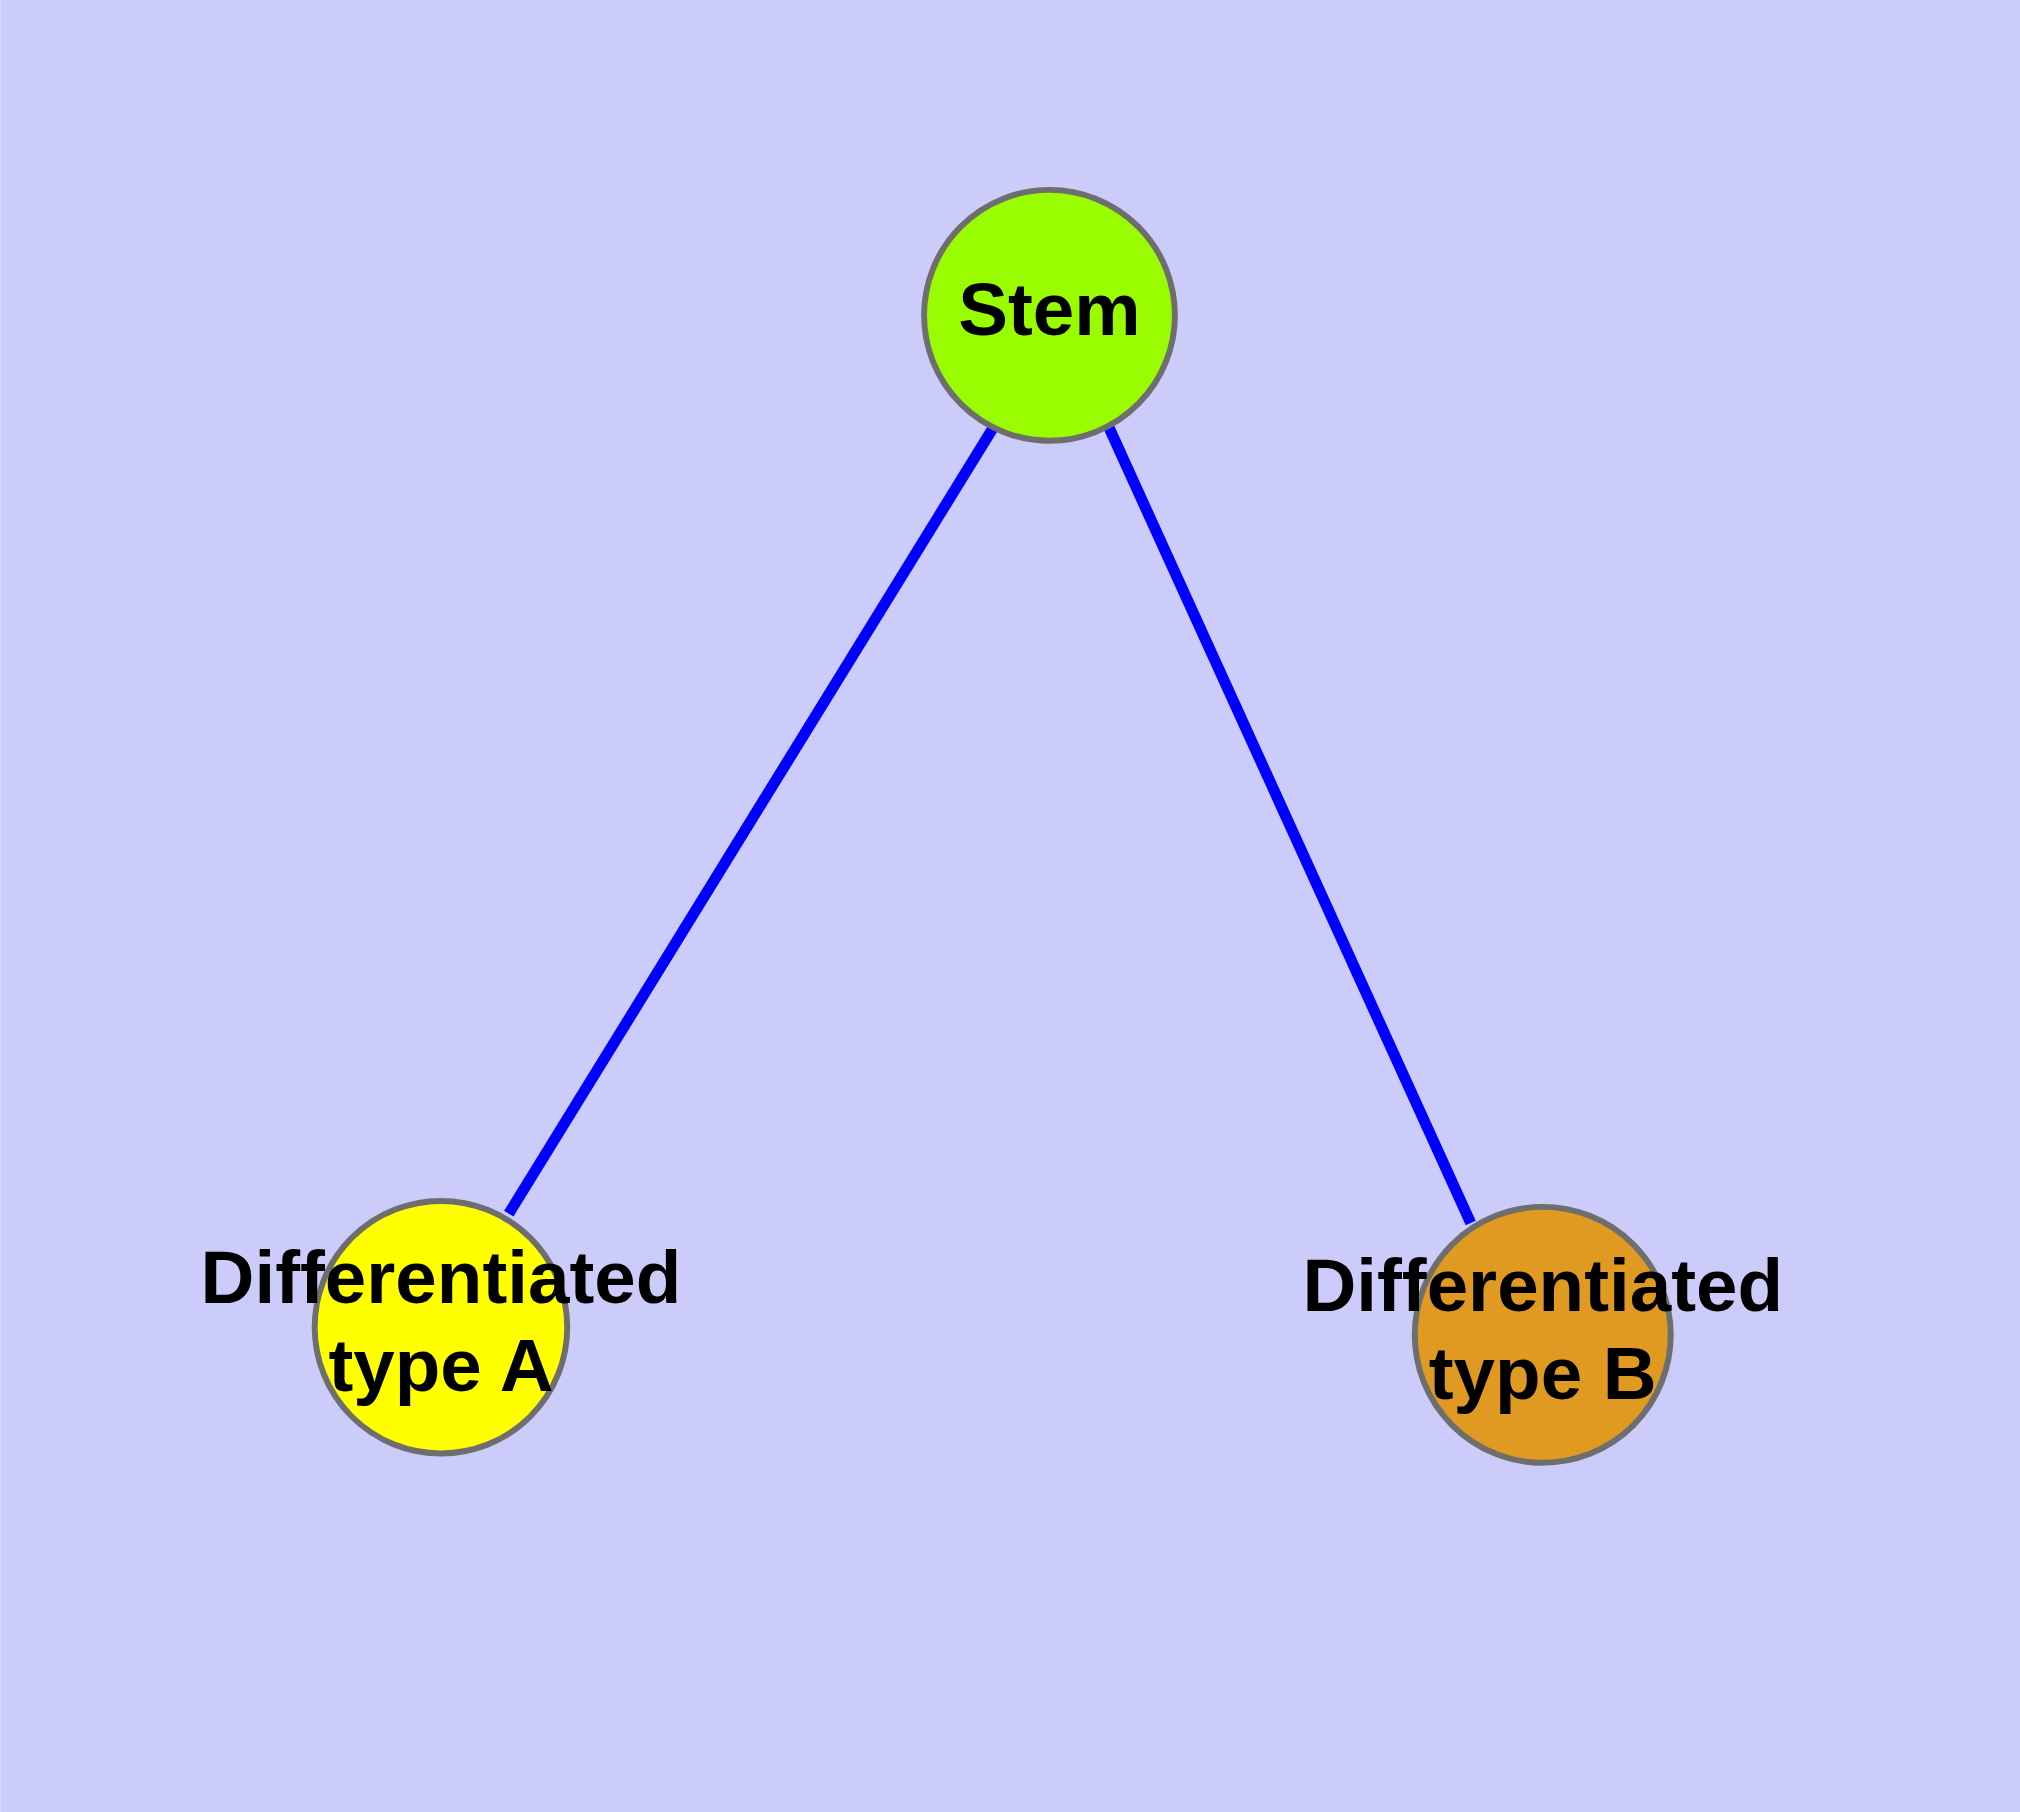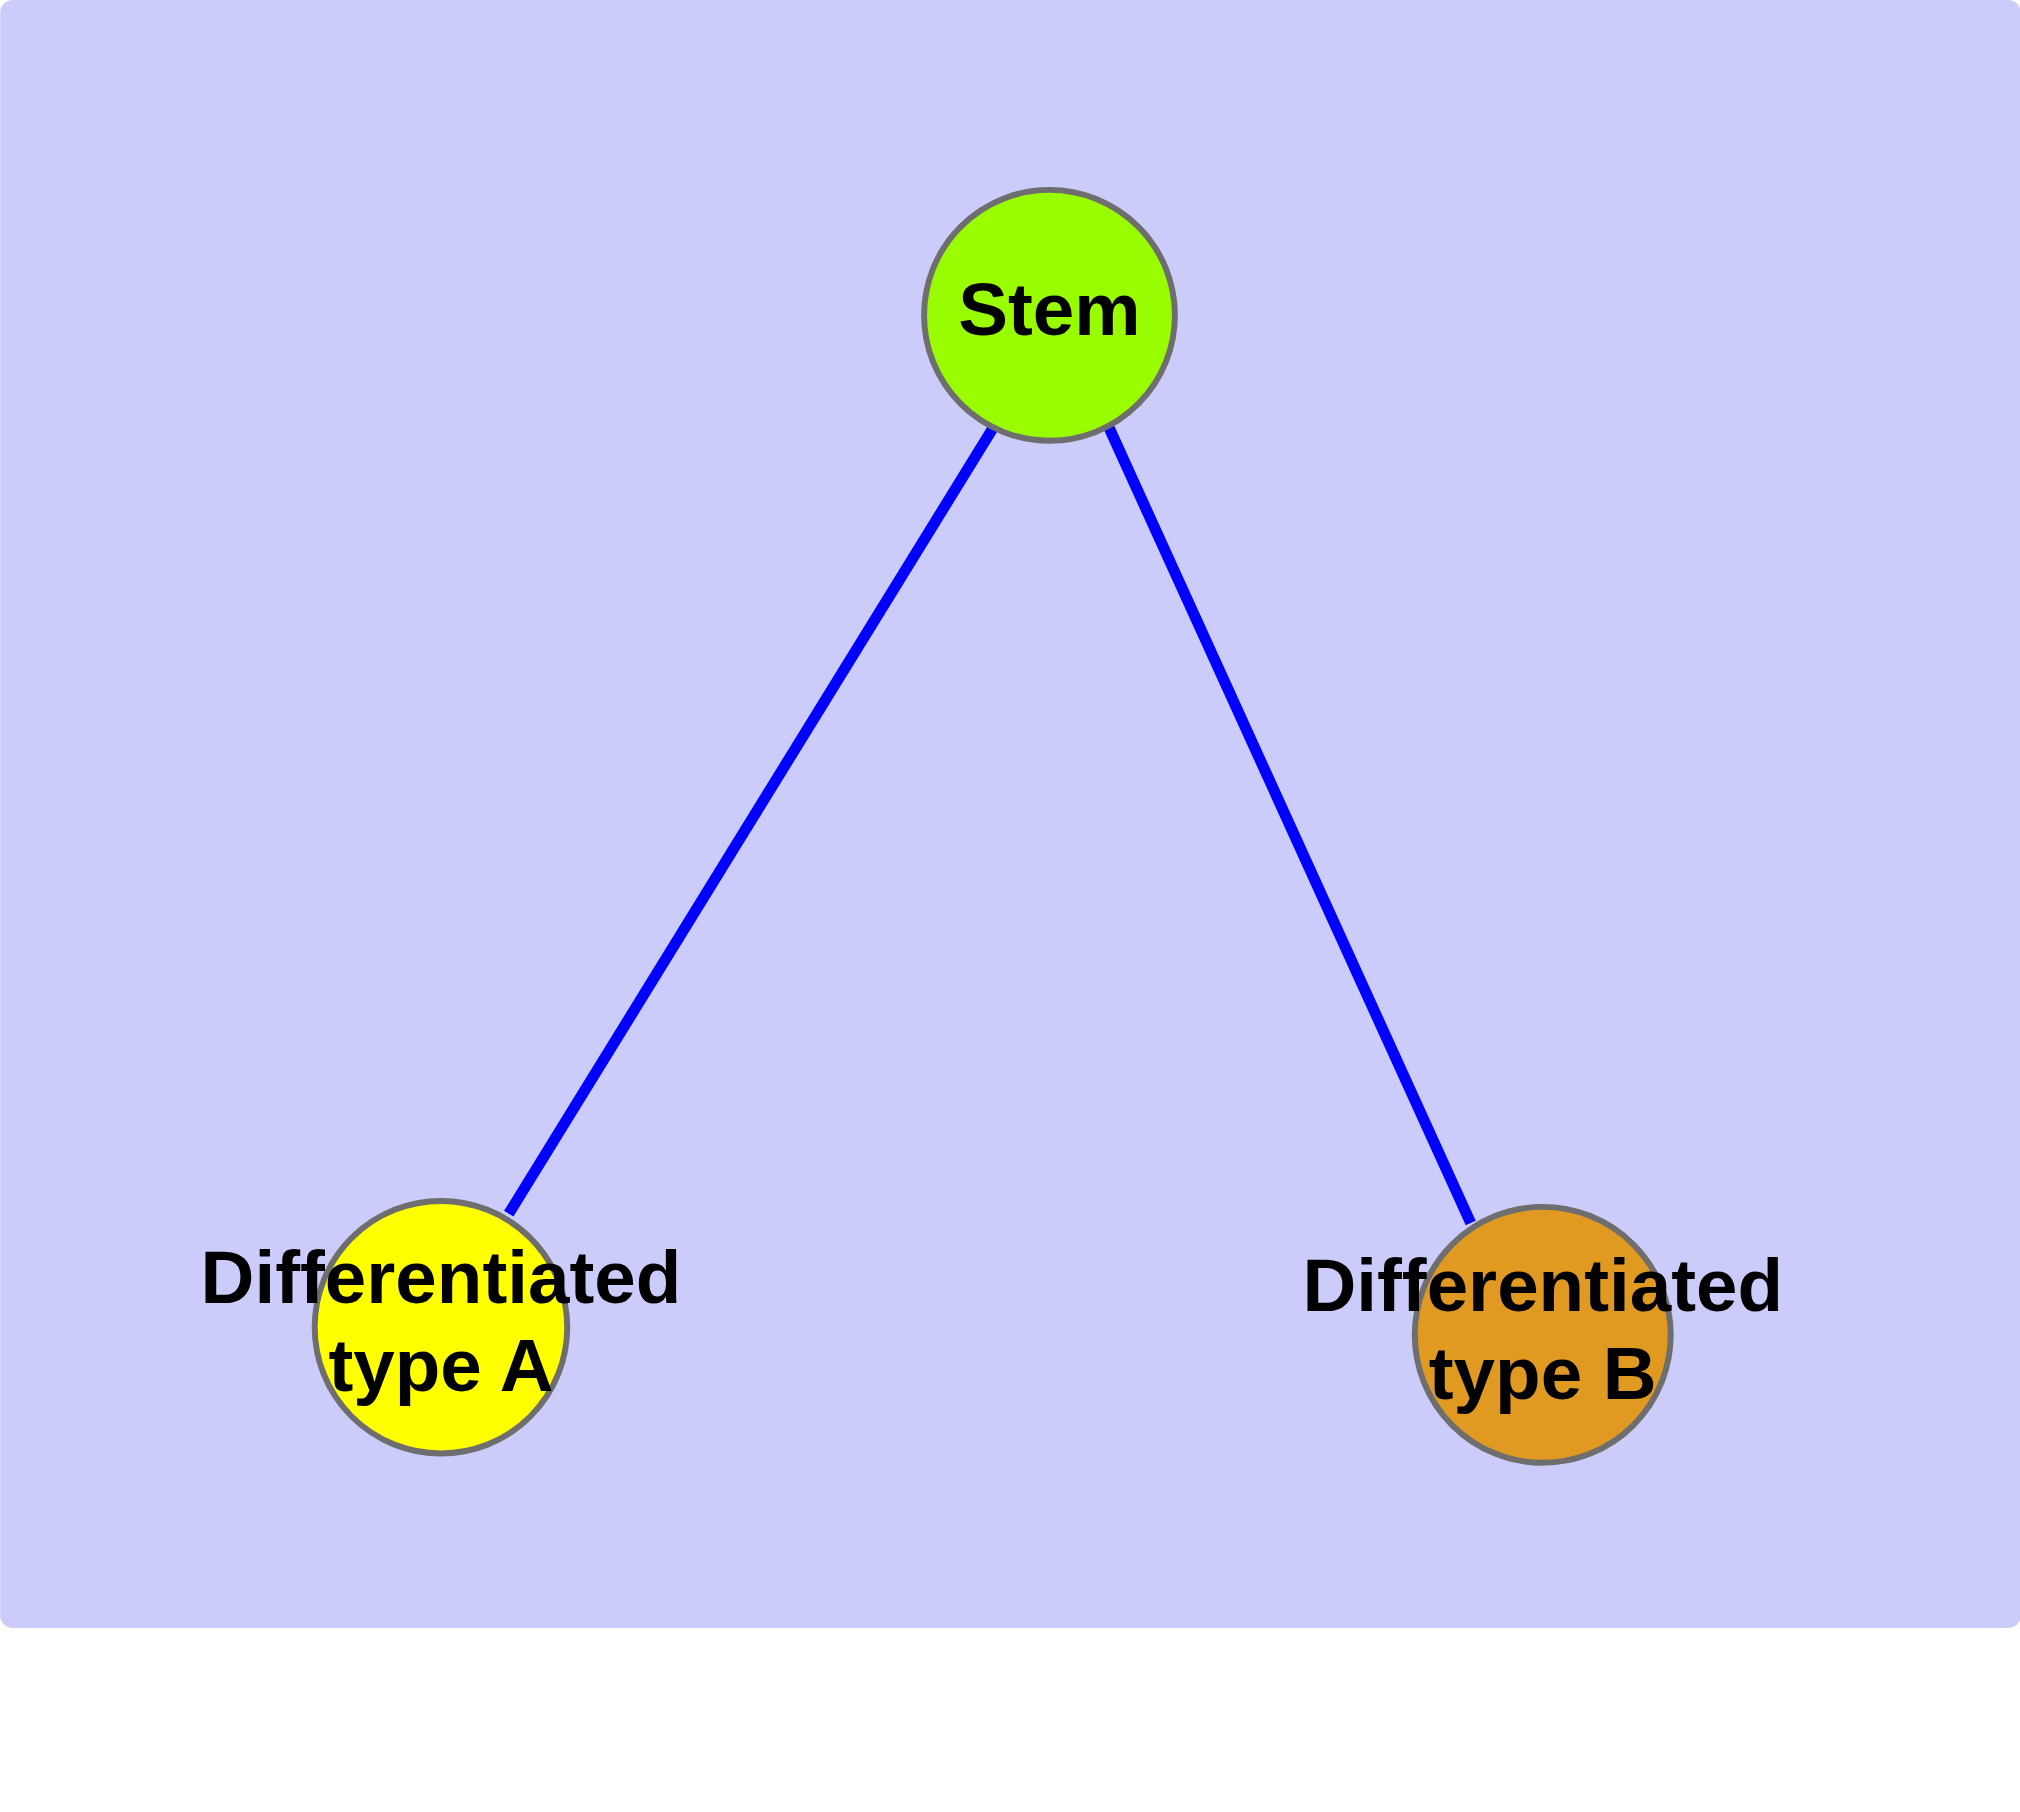--- a/index.html
+++ b/index.html
@@ -29,21 +29,21 @@
     text-anchor: middle;
     dominant-baseline: middle;
     paint-order: normal;
   }
   .node-circle { }
   .edge-line { }
 </style>
 </head>
 <body>
 
-<div id="canvas" style="width: 2021px; height: 1628px; border-radius: 13px;">
+<div id="canvas" style="width: 2021px; height: 1812px;">
   <svg id="graph-svg" viewBox="0 0 2384 2138" preserveAspectRatio="xMidYMid meet" xmlns="http://www.w3.org/2000/svg" style="width: 2021px; height: 1812px;">
 
     <rect id="bg-rect" x="0" y="0" width="2384" height="2138" fill="#ccccfa"></rect>
 
     <g id="edges-group">
       <line class="edge-line" id="edge-0" x1="1172" y1="504" x2="600" y2="1432" stroke="#0000ff" stroke-width="13" stroke-linecap="butt"></line>
       <line class="edge-line" id="edge-1" x1="1308" y1="504" x2="1735" y2="1443" stroke="#0000ff" stroke-width="13" stroke-linecap="butt"></line>
     </g>
 
     <g id="nodes-group">

